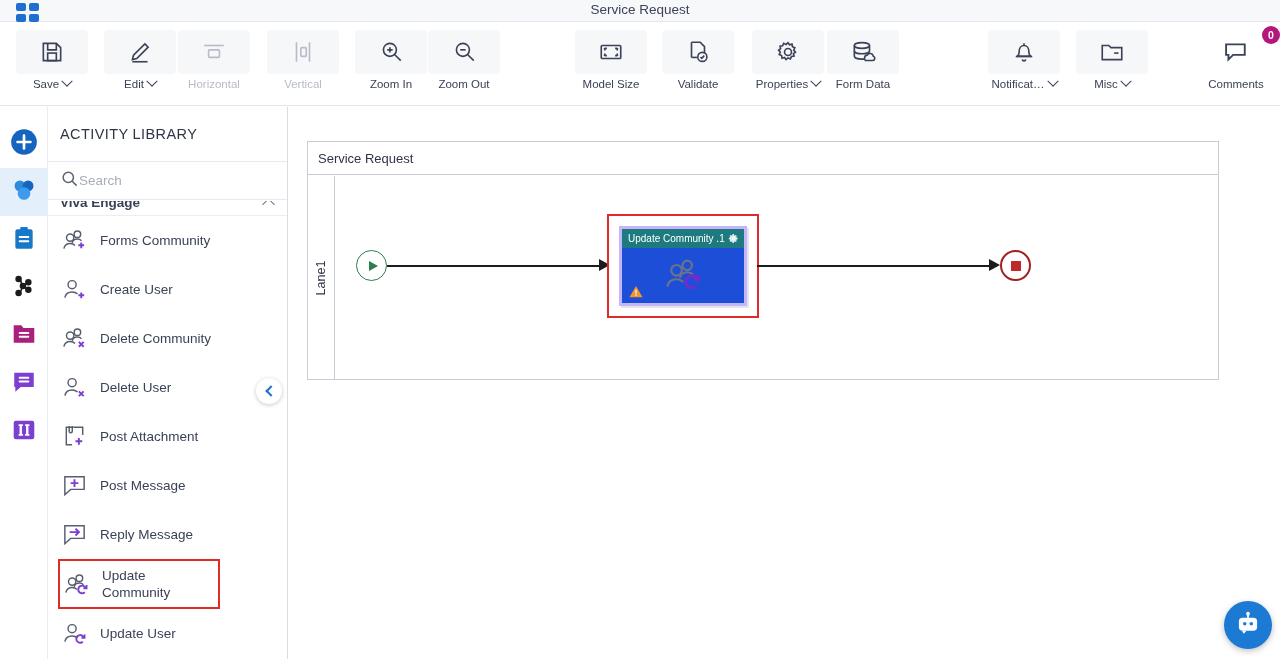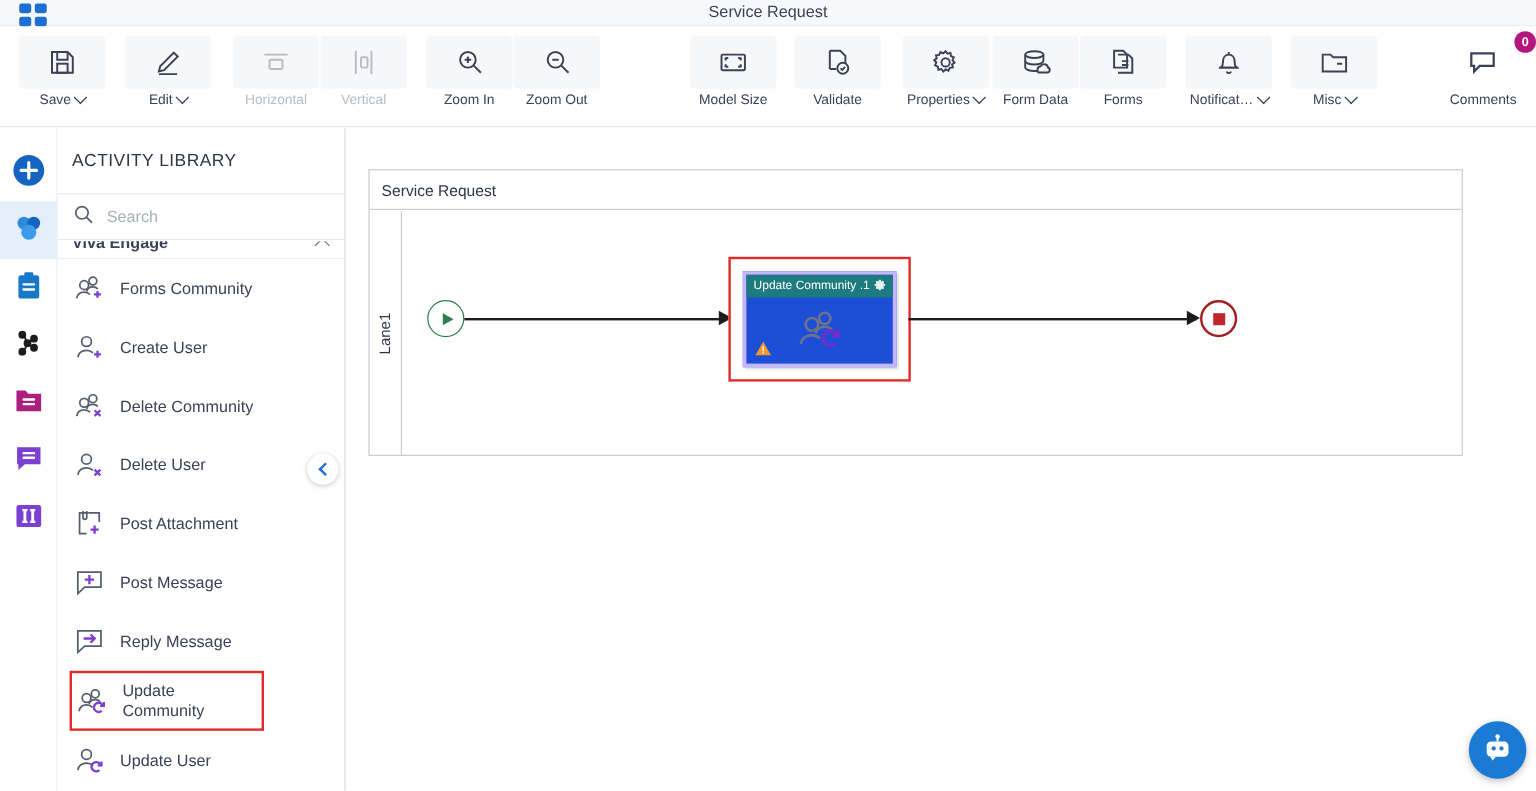--- a/index.html
+++ b/index.html
@@ -92,21 +92,21 @@
     background: #ffffff;
     border-right: 1px solid #d9dde4;
   }
   .panel-head {
     height: 55px; display: flex; align-items: center;
     padding-left: 12px;
     border-bottom: 1px solid #e6e9ef;
   }
   .panel-title { font-size: 14.5px; color: #2f3545; letter-spacing: .4px; }
   .search-row {
-    height: 38px; display: flex; align-items: center; gap: 10px;
+    height: 38px; display: flex; align-items: center; 
     padding-left: 12px;
     border-bottom: 1px solid #e6e9ef;
   }
   .search-input {
     border: none; outline: none; background: transparent;
     font-size: 13.5px; color: #6b7280; width: 170px;
     font-family: "Liberation Sans", sans-serif;
   }
   .search-input::placeholder { color: #a8adb8; }
 
@@ -298,21 +298,21 @@
             <path d="M5 21h14"></path>
       </svg>
         </span>
       </div>
     <div class="tb-label">
         <span>Edit</span>
         <span class="caret"></span>
       </div>
   </div>
 
-  <div class="tb-item disabled" style="left:192px;width:76px;">
+  <div class="tb-item disabled" style="left:176px;width:76px;">
     <div class="tb-btn">
         <span class="tb-icon">
       <svg width="26" height="26" viewBox="0 0 24 24" fill="none" stroke="#b7bcc7" stroke-width="1.5">
         <path d="M3 6h18"></path>
             <rect x="7" y="10" width="10" height="7" rx="1"></rect>
       </svg>
         </span>
       </div>
     <div class="tb-label">
         <span>Horizontal</span>
@@ -421,34 +421,20 @@
         <path d="M4 11v5c0 1.4 3.1 2.6 7 2.6 1 0 2-.1 2.8-.2"></path>
         <path d="M15 18.5a2.6 2.6 0 012.4-2.6 3 3 0 015.6 1 2 2 0 01-.6 3.9h-6.6a2 2 0 01-.8-2.3z" transform="translate(-1.5,-1)"></path>
       </svg>
         </span>
       </div>
     <div class="tb-label">
         <span>Form Data</span>
       </div>
   </div>
 
-  <div class="tb-item" style="left:900px;width:72px;">
-    <div class="tb-btn">
-        <span class="tb-icon">
-      <svg width="26" height="26" viewBox="0 0 24 24" fill="none" stroke="#3b4257" stroke-width="1.5">
-        <path d="M5 3h7l3 3v10H5z"></path>
-            <path d="M8 6h8l3 3v11H8"></path>
-            <path d="M11 11h5M11 14h5"></path>
-      </svg>
-        </span>
-      </div>
-    <div class="tb-label">
-        <span>Forms</span>
-      </div>
-  </div>
 
   <div class="tb-item" style="left:982px;width:84px;">
     <div class="tb-btn">
         <span class="tb-icon">
       <svg width="26" height="26" viewBox="0 0 24 24" fill="none" stroke="#3b4257" stroke-width="1.5">
         <path d="M6 16c1.2-1 1.5-2.3 1.5-4.3C7.5 8.3 9.4 6 12 6s4.5 2.3 4.5 5.7c0 2 .3 3.3 1.5 4.3z"></path>
         <path d="M4.5 16h15"></path>
             <path d="M10.3 19a1.8 1.8 0 003.4 0"></path>
             <path d="M12 4v2"></path>
       </svg>

